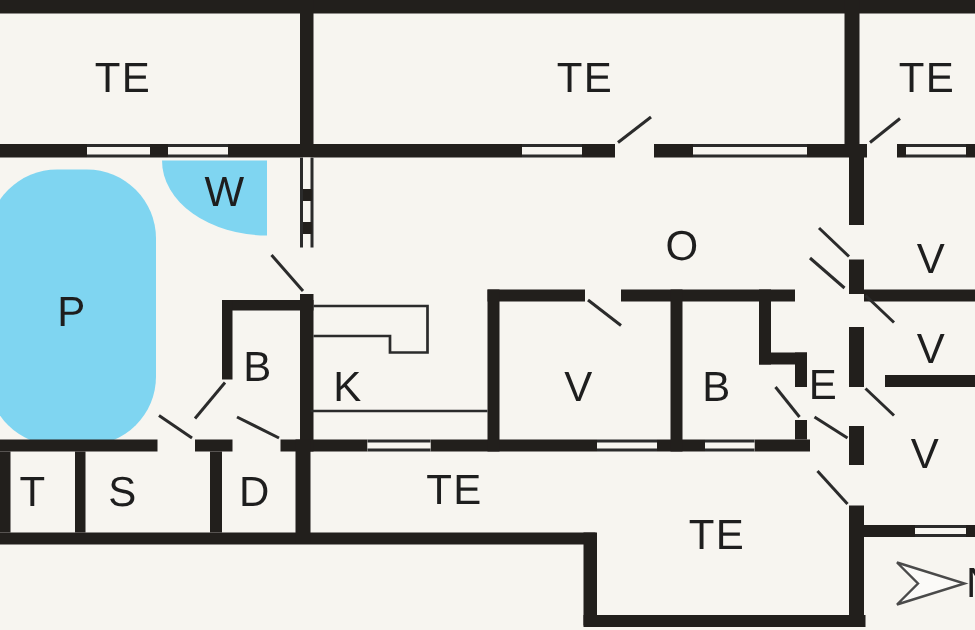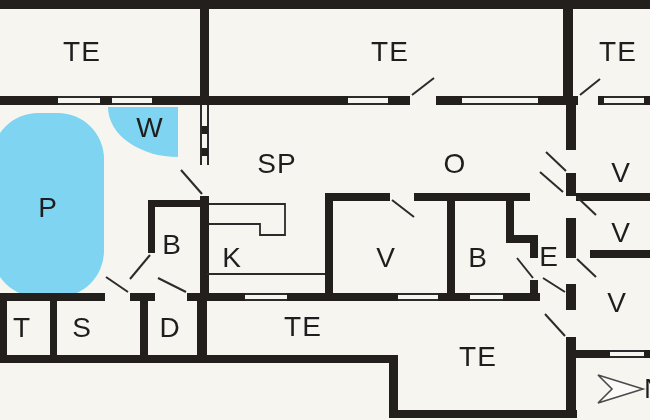--- a/index.html
+++ b/index.html
@@ -128,21 +128,20 @@
       <path d="M207,274 L325,274"></path>
     </g>
     <path d="M598,375 L643,389 L598,403 L612,389 Z" fill="#fbfaf8" stroke="#4a4a4a" stroke-width="1.6"></path>
   </svg>
 
   <div class="lbl" style="left:82px;top:52px">TE</div>
   <div class="lbl" style="left:390px;top:52px">TE</div>
   <div class="lbl" style="left:618px;top:52px">TE</div>
   <div class="lbl" style="left:150px;top:128px">W</div>
   <div class="lbl" style="left:48px;top:208px">P</div>
-  <div class="lbl" style="left:277px;top:164px">SP</div>
   <div class="lbl" style="left:455px;top:164px">O</div>
   <div class="lbl" style="left:621px;top:173px">V</div>
   <div class="lbl" style="left:621px;top:233px">V</div>
   <div class="lbl" style="left:617px;top:303px">V</div>
   <div class="lbl" style="left:172px;top:245px">B</div>
   <div class="lbl" style="left:232px;top:258px">K</div>
   <div class="lbl" style="left:386px;top:258px">V</div>
   <div class="lbl" style="left:478px;top:258px">B</div>
   <div class="lbl" style="left:549px;top:257px">E</div>
   <div class="lbl" style="left:22px;top:328px">T</div>

